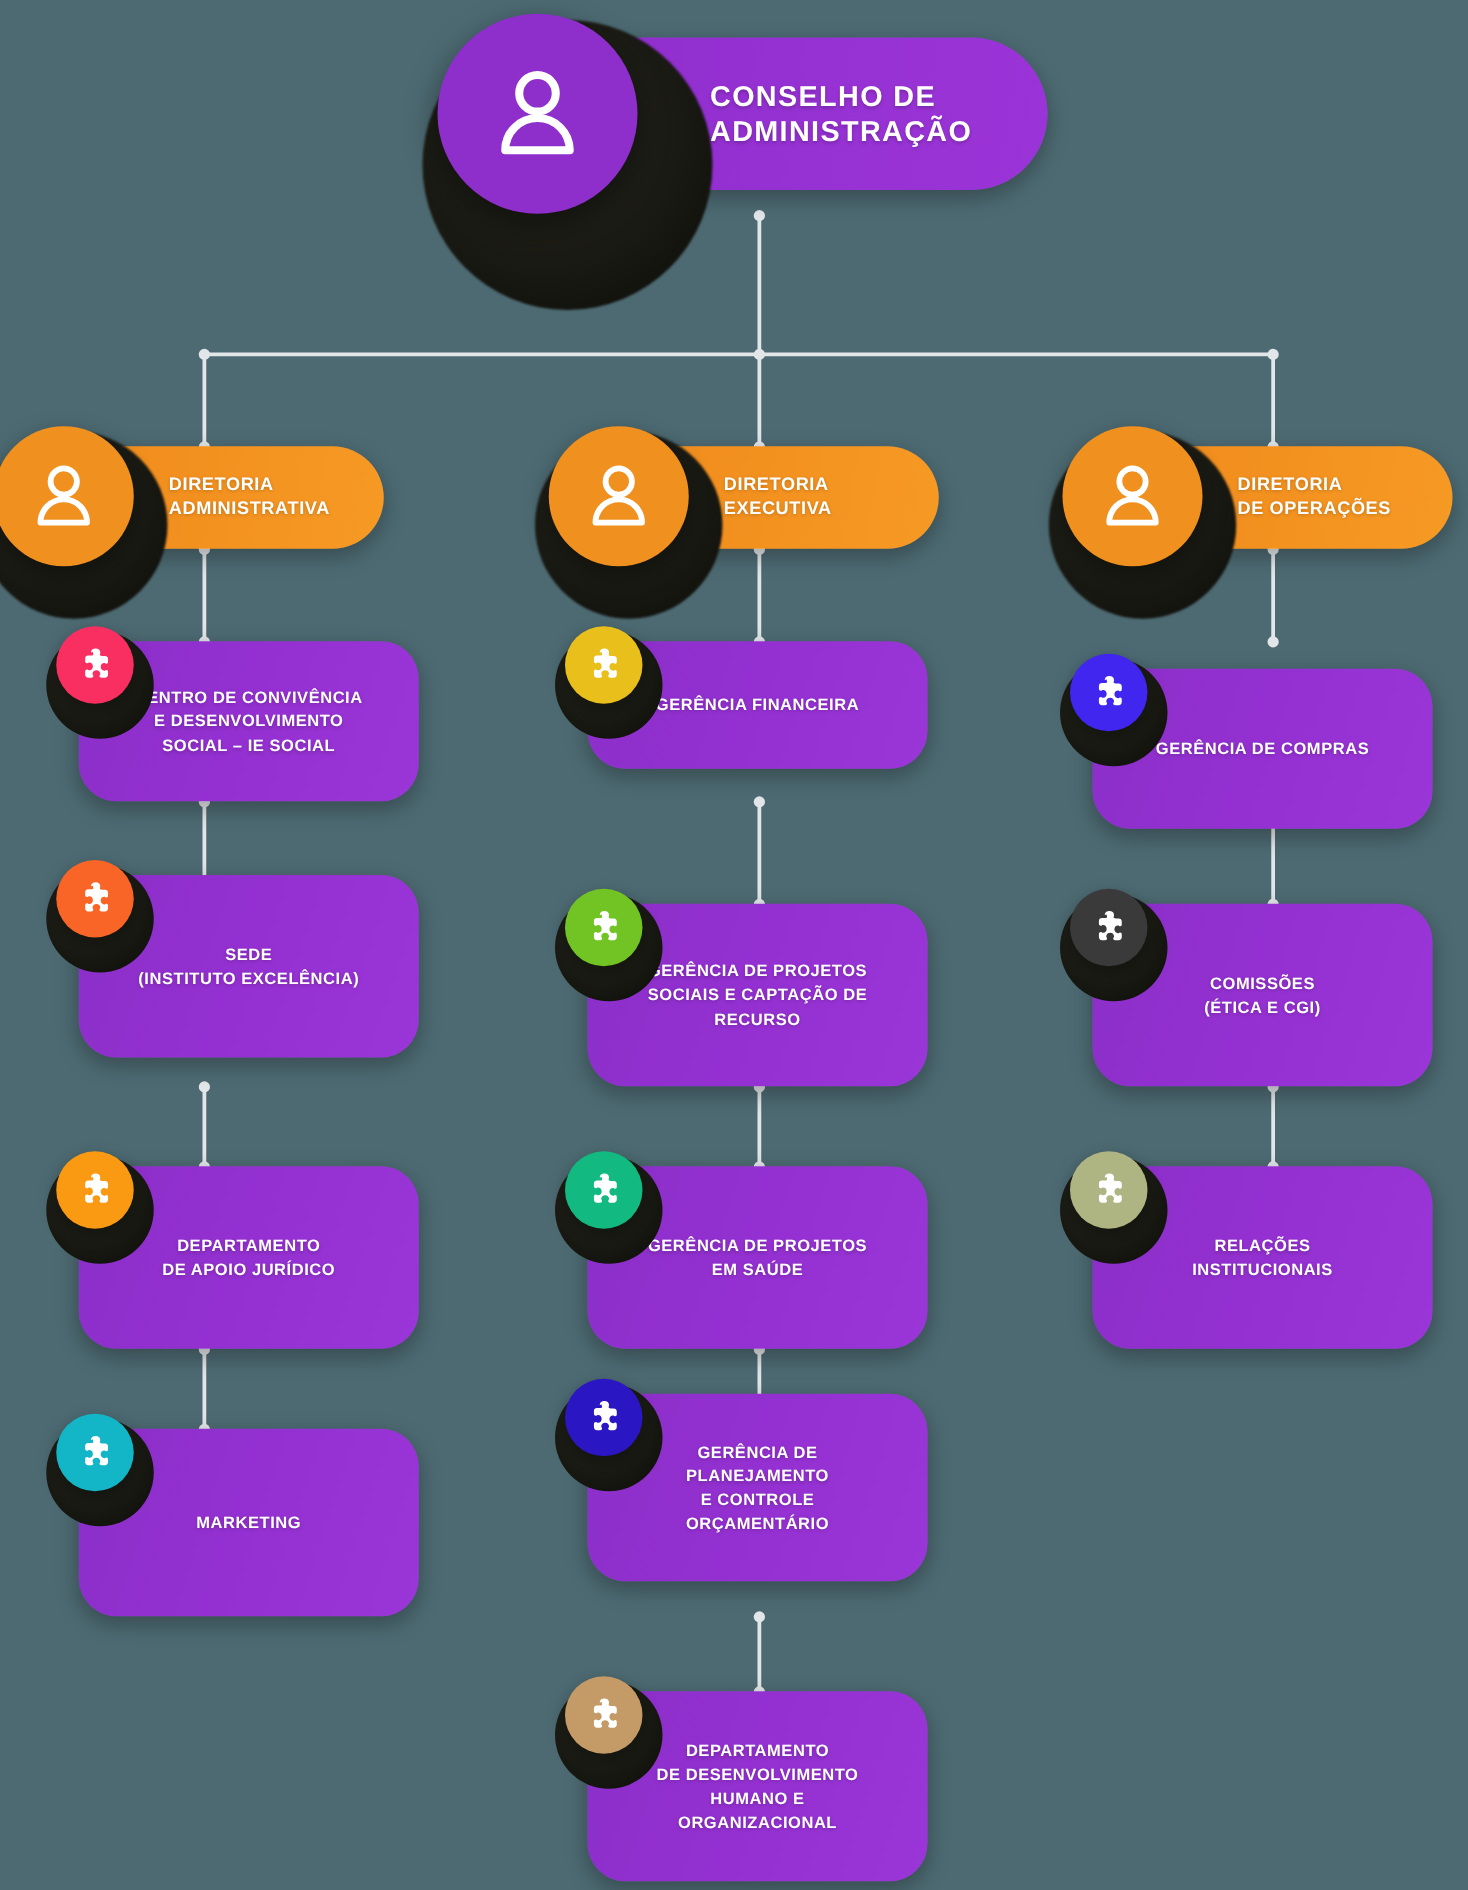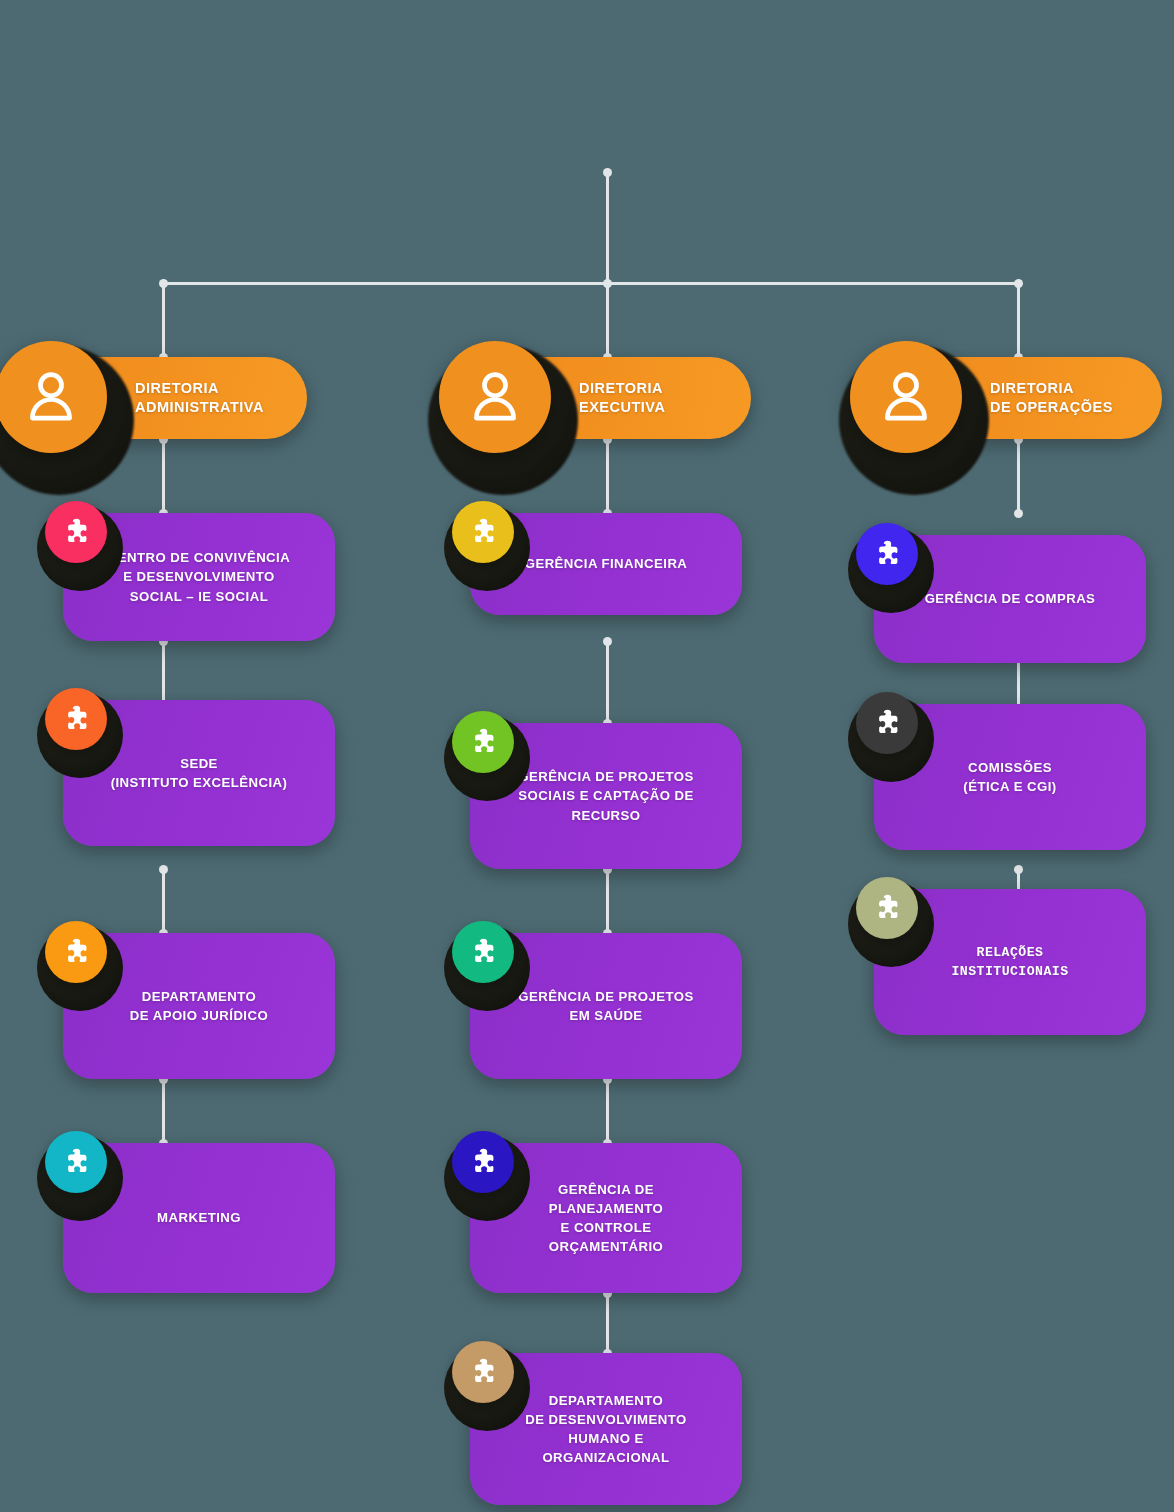--- a/index.html
+++ b/index.html
@@ -167,20 +167,33 @@
     <div class="dot" style="left: 602.5px; top: 1348.5px;"></div>
     <div class="conn v" style="left: 1016.5px; top: 439px; width: 3px; height: 74px;"></div>
     <div class="dot" style="left: 1013.5px; top: 434.5px;"></div>
     <div class="dot" style="left: 1013.5px; top: 508.5px;"></div>
     <div class="conn v" style="left: 1016.5px; top: 641px; width: 3px; height: 82px;"></div>
     <div class="dot" style="left: 1013.5px; top: 636.5px;"></div>
     <div class="dot" style="left: 1013.5px; top: 718.5px;"></div>
     <div class="conn v" style="left: 1016.5px; top: 869px; width: 3px; height: 64px;"></div>
     <div class="dot" style="left: 1013.5px; top: 864.5px;"></div>
     <div class="dot" style="left: 1013.5px; top: 928.5px;"></div>
+    <div class="node lvl0" style="left: 368px; top: 30px; width: 470px; height: 122px;">
+      <div class="blob"></div>
+      <div class="card">
+        <div class="label">CONSELHO DE
+ADMINISTRAÇÃO</div>
+      </div>
+      <div class="avatar">
+        <svg viewBox="0 0 100 100" width="86" height="86" class="person">
+          <circle cx="50" cy="31" r="17" fill="none" stroke="#fff" stroke-width="7.5"></circle>
+          <path d="M20 84 a30 30 0 0 1 60 0 z" fill="none" stroke="#fff" stroke-width="7.5" stroke-linejoin="round"></path>
+        </svg>
+      </div>
+    </div>
     <div class="node lvl1" style="left: 17px; top: 357px; width: 290px; height: 82px;">
       <div class="blob"></div>
       <div class="card">
         <div class="label">DIRETORIA
 ADMINISTRATIVA</div>
       </div>
       <div class="avatar">
         <svg viewBox="0 0 100 100" width="62" height="62" class="person">
           <circle cx="50" cy="31" r="17" fill="none" stroke="#fff" stroke-width="7.5"></circle>
           <path d="M20 84 a30 30 0 0 1 60 0 z" fill="none" stroke="#fff" stroke-width="7.5" stroke-linejoin="round"></path>
@@ -290,21 +303,21 @@
       <div class="card" style="height: 146px;">
         <div class="label">GERÊNCIA DE PROJETOS
 EM SAÚDE</div>
       </div>
       <div class="badge" style="background: rgb(18, 185, 129);">
         <svg viewBox="0 0 100 100" width="31" height="31" class="puzzle">
           <path fill="#fff" d="M38 16c0-6 5-10 12-10s12 4 12 10c0 3-1 4-1 6 0 2 2 3 5 3h8c5 0 8 3 8 8v7c0 3-1 5-4 5-2 0-3-2-6-2-5 0-9 4-9 10s4 10 9 10c3 0 4-2 6-2 3 0 4 2 4 5v7c0 5-3 8-8 8h-9c-3 0-5-1-5-4 0-2 2-3 2-6 0-5-4-9-10-9s-10 4-10 9c0 3 2 4 2 6 0 3-2 4-5 4h-8c-5 0-8-3-8-8v-8c0-3 2-5 5-5 2 0 3 2 6 2 5 0 9-4 9-10s-4-10-9-10c-3 0-4 2-6 2-3 0-5-2-5-5v-7c0-5 3-8 8-8h8c3 0 5-1 5-3 0-2-1-3-1-6z"></path>
         </svg>
       </div>
     </div>
-    <div class="node lvl2" style="left: 470px; top: 1143px; width: 272px; height: 150px;">
+    <div class="node lvl2" style="left: 470px; top: 1115px; width: 272px; height: 150px;">
       <div class="blob"></div>
       <div class="card" style="height: 150px;">
         <div class="label">GERÊNCIA DE
 PLANEJAMENTO
 E CONTROLE
 ORÇAMENTÁRIO</div>
       </div>
       <div class="badge" style="background: rgb(43, 22, 196);">
         <svg viewBox="0 0 100 100" width="31" height="31" class="puzzle">
           <path fill="#fff" d="M38 16c0-6 5-10 12-10s12 4 12 10c0 3-1 4-1 6 0 2 2 3 5 3h8c5 0 8 3 8 8v7c0 3-1 5-4 5-2 0-3-2-6-2-5 0-9 4-9 10s4 10 9 10c3 0 4-2 6-2 3 0 4 2 4 5v7c0 5-3 8-8 8h-9c-3 0-5-1-5-4 0-2 2-3 2-6 0-5-4-9-10-9s-10 4-10 9c0 3 2 4 2 6 0 3-2 4-5 4h-8c-5 0-8-3-8-8v-8c0-3 2-5 5-5 2 0 3 2 6 2 5 0 9-4 9-10s-4-10-9-10c-3 0-4 2-6 2-3 0-5-2-5-5v-7c0-5 3-8 8-8h8c3 0 5-1 5-3 0-2-1-3-1-6z"></path>
@@ -329,33 +342,33 @@
       <div class="blob"></div>
       <div class="card" style="height: 128px;">
         <div class="label">GERÊNCIA DE COMPRAS</div>
       </div>
       <div class="badge" style="background: rgb(64, 38, 239);">
         <svg viewBox="0 0 100 100" width="31" height="31" class="puzzle">
           <path fill="#fff" d="M38 16c0-6 5-10 12-10s12 4 12 10c0 3-1 4-1 6 0 2 2 3 5 3h8c5 0 8 3 8 8v7c0 3-1 5-4 5-2 0-3-2-6-2-5 0-9 4-9 10s4 10 9 10c3 0 4-2 6-2 3 0 4 2 4 5v7c0 5-3 8-8 8h-9c-3 0-5-1-5-4 0-2 2-3 2-6 0-5-4-9-10-9s-10 4-10 9c0 3 2 4 2 6 0 3-2 4-5 4h-8c-5 0-8-3-8-8v-8c0-3 2-5 5-5 2 0 3 2 6 2 5 0 9-4 9-10s-4-10-9-10c-3 0-4 2-6 2-3 0-5-2-5-5v-7c0-5 3-8 8-8h8c3 0 5-1 5-3 0-2-1-3-1-6z"></path>
         </svg>
       </div>
     </div>
-    <div class="node lvl2" style="left: 874px; top: 704px; width: 272px; height: 146px;">
+    <div class="node lvl2" style="left: 874px; top: 723px; width: 272px; height: 146px;">
       <div class="blob"></div>
       <div class="card" style="height: 146px;">
         <div class="label">COMISSÕES
 (ÉTICA E CGI)</div>
       </div>
       <div class="badge" style="background: rgb(58, 58, 58);">
         <svg viewBox="0 0 100 100" width="31" height="31" class="puzzle">
           <path fill="#fff" d="M38 16c0-6 5-10 12-10s12 4 12 10c0 3-1 4-1 6 0 2 2 3 5 3h8c5 0 8 3 8 8v7c0 3-1 5-4 5-2 0-3-2-6-2-5 0-9 4-9 10s4 10 9 10c3 0 4-2 6-2 3 0 4 2 4 5v7c0 5-3 8-8 8h-9c-3 0-5-1-5-4 0-2 2-3 2-6 0-5-4-9-10-9s-10 4-10 9c0 3 2 4 2 6 0 3-2 4-5 4h-8c-5 0-8-3-8-8v-8c0-3 2-5 5-5 2 0 3 2 6 2 5 0 9-4 9-10s-4-10-9-10c-3 0-4 2-6 2-3 0-5-2-5-5v-7c0-5 3-8 8-8h8c3 0 5-1 5-3 0-2-1-3-1-6z"></path>
         </svg>
       </div>
     </div>
-    <div class="node lvl2" style="left: 874px; top: 889px; width: 272px; height: 146px; font-family: Liberation Mono, monospace;">
+    <div class="node lvl2" style="left: 874px; top: 933px; width: 272px; height: 146px;">
       <div class="blob"></div>
       <div class="card" style="height: 146px;">
         <div class="label">RELAÇÕES
 INSTITUCIONAIS</div>
       </div>
       <div class="badge" style="background: rgb(174, 181, 131);">
         <svg viewBox="0 0 100 100" width="31" height="31" class="puzzle">
           <path fill="#fff" d="M38 16c0-6 5-10 12-10s12 4 12 10c0 3-1 4-1 6 0 2 2 3 5 3h8c5 0 8 3 8 8v7c0 3-1 5-4 5-2 0-3-2-6-2-5 0-9 4-9 10s4 10 9 10c3 0 4-2 6-2 3 0 4 2 4 5v7c0 5-3 8-8 8h-9c-3 0-5-1-5-4 0-2 2-3 2-6 0-5-4-9-10-9s-10 4-10 9c0 3 2 4 2 6 0 3-2 4-5 4h-8c-5 0-8-3-8-8v-8c0-3 2-5 5-5 2 0 3 2 6 2 5 0 9-4 9-10s-4-10-9-10c-3 0-4 2-6 2-3 0-5-2-5-5v-7c0-5 3-8 8-8h8c3 0 5-1 5-3 0-2-1-3-1-6z"></path>
         </svg>
       </div>

